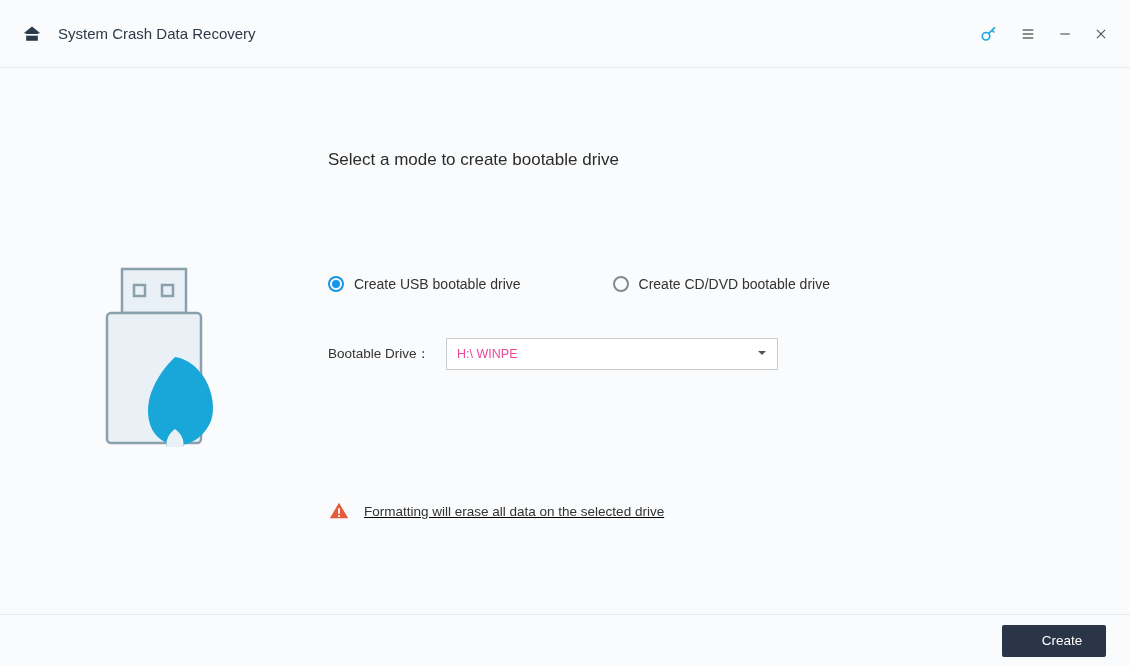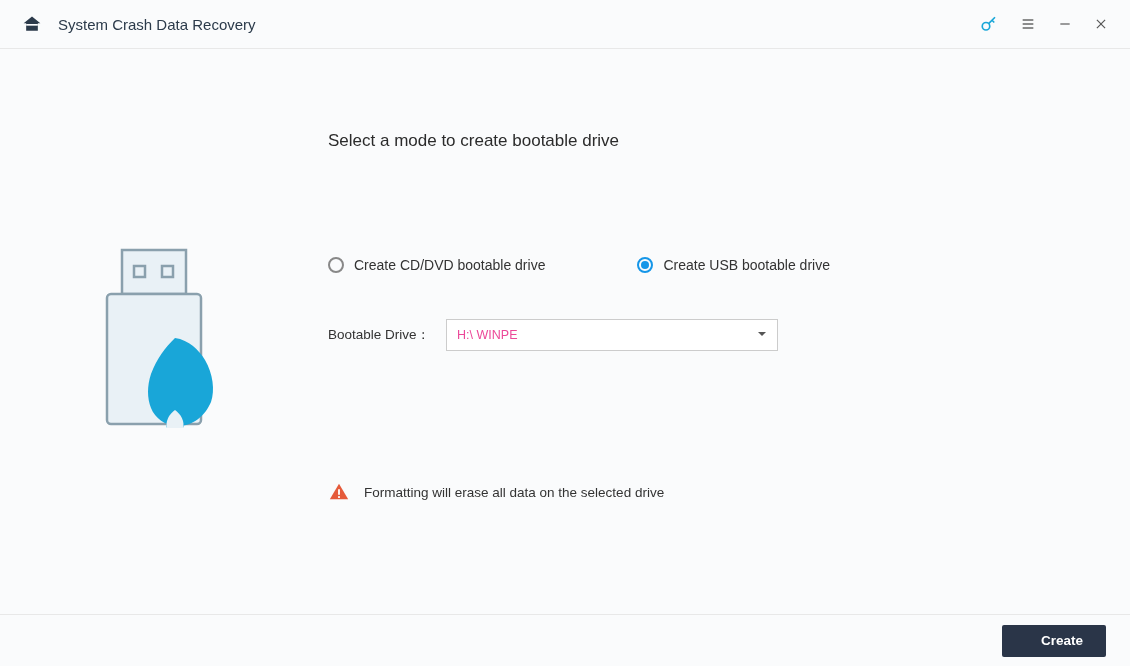--- a/index.html
+++ b/index.html
@@ -9,21 +9,21 @@
     }
     body {
       font-family: -apple-system, BlinkMacSystemFont, "Segoe UI", Arial, sans-serif;
       background: #fafbfc;
       width: 1130px;
       height: 666px;
       overflow: hidden;
       position: relative;
     }
     .titlebar {
-      height: 49px;
+      height: 68px;
       display: flex;
       align-items: center;
       justify-content: space-between;
       padding: 0 22px;
       border-bottom: 1px solid #e8e8e8;
       text-align: center;
     }
     .titlebar-left {
       display: flex;
       align-items: center;
@@ -138,20 +138,21 @@
     }
     .drive-select-caret {
       color: #555;
       font-size: 10px;
     }
     .warning-row {
       display: flex;
       align-items: center;
       gap: 14px;
       margin-top: 130px;
+      text-decoration: underline;
     }
     .warning-icon {
       display: flex;
     }
     .warning-text {
       font-size: 13.5px;
       color: #333;
     }
     .footer {
       position: absolute;
@@ -166,21 +167,21 @@
       padding: 0 24px;
       background: #fafbfc;
     }
     .create-btn {
       background: #2a3548;
       color: #fff;
       border: none;
       width: 104px;
       height: 32px;
       font-size: 13.5px;
-      font-weight: 700;
+      font-weight: 400;
       border-radius: 2px;
       cursor: pointer;
       padding-left: 16px;
     }
   </style>
 </head>
 <body>
 
 <div class="titlebar">
   <div class="titlebar-left">
@@ -246,26 +247,26 @@
         <path d="M 74 182 C 72 176, 76 168, 82 164 C 88 168, 92 176, 90 182 Z" fill="#e9f1f6"></path>
       </svg>
     </div>
   </div>
 
   <div class="main-panel">
     <h2 class="heading">Select a mode to create bootable drive</h2>
 
     <div class="radio-row">
       <div class="radio-option">
+        <span class="radio-circle selected"></span>
+        <span class="radio-label">Create USB bootable drive</span>
+      </div>
+      <div class="radio-option">
         <span class="radio-circle"></span>
         <span class="radio-label">Create CD/DVD bootable drive</span>
-      </div>
-      <div class="radio-option">
-        <span class="radio-circle selected"></span>
-        <span class="radio-label">Create USB bootable drive</span>
       </div>
     </div>
 
     <div class="drive-row">
       <span class="drive-label">Bootable Drive：</span>
       <div class="drive-select">
         <span>H:\ WINPE</span>
         <span class="drive-select-caret">
           <svg width="10" height="10" viewBox="0 0 10 10" fill="currentColor">
             <path d="M1 3 L5 7 L9 3 Z"></path>

